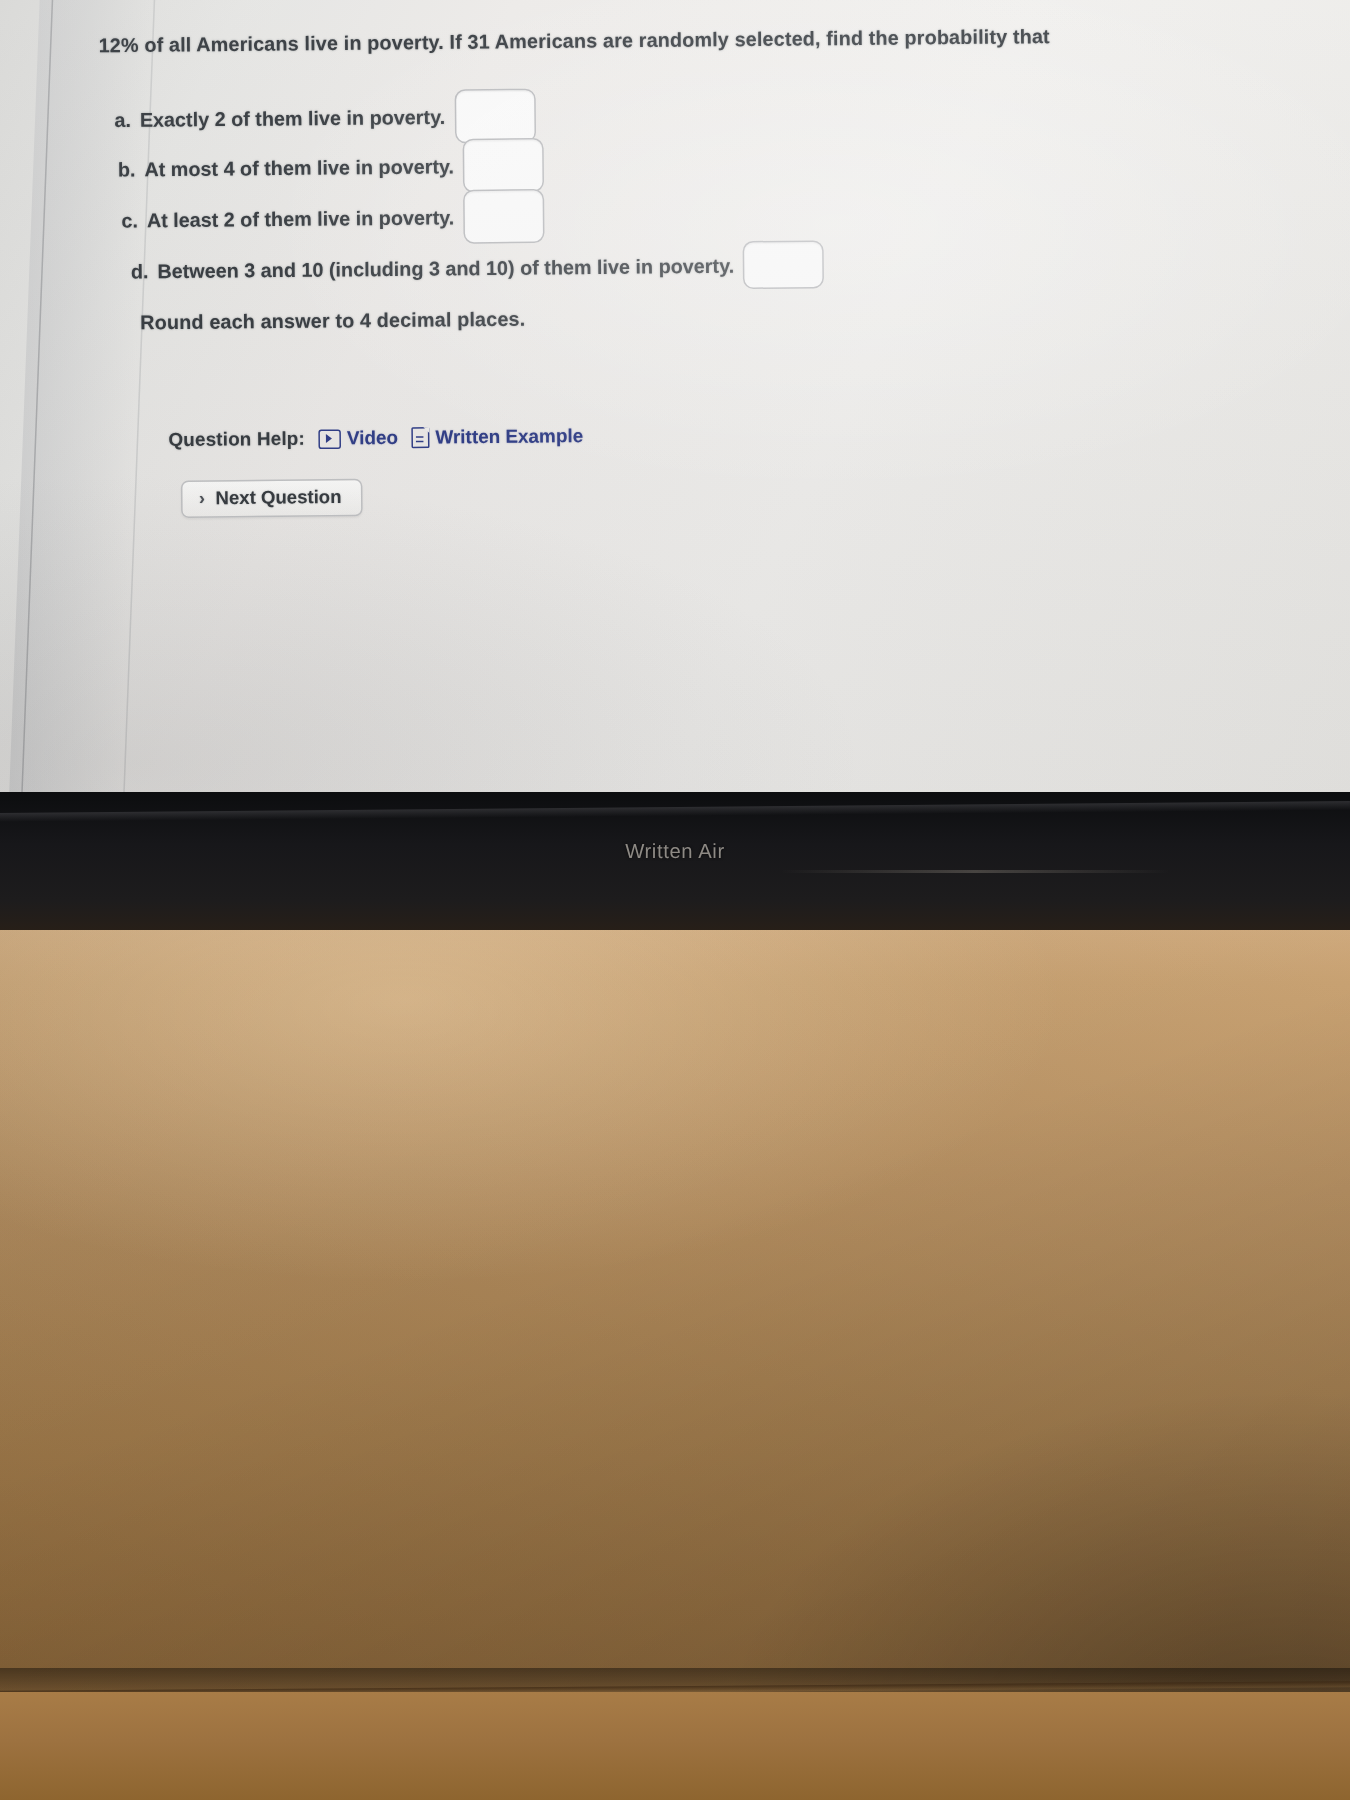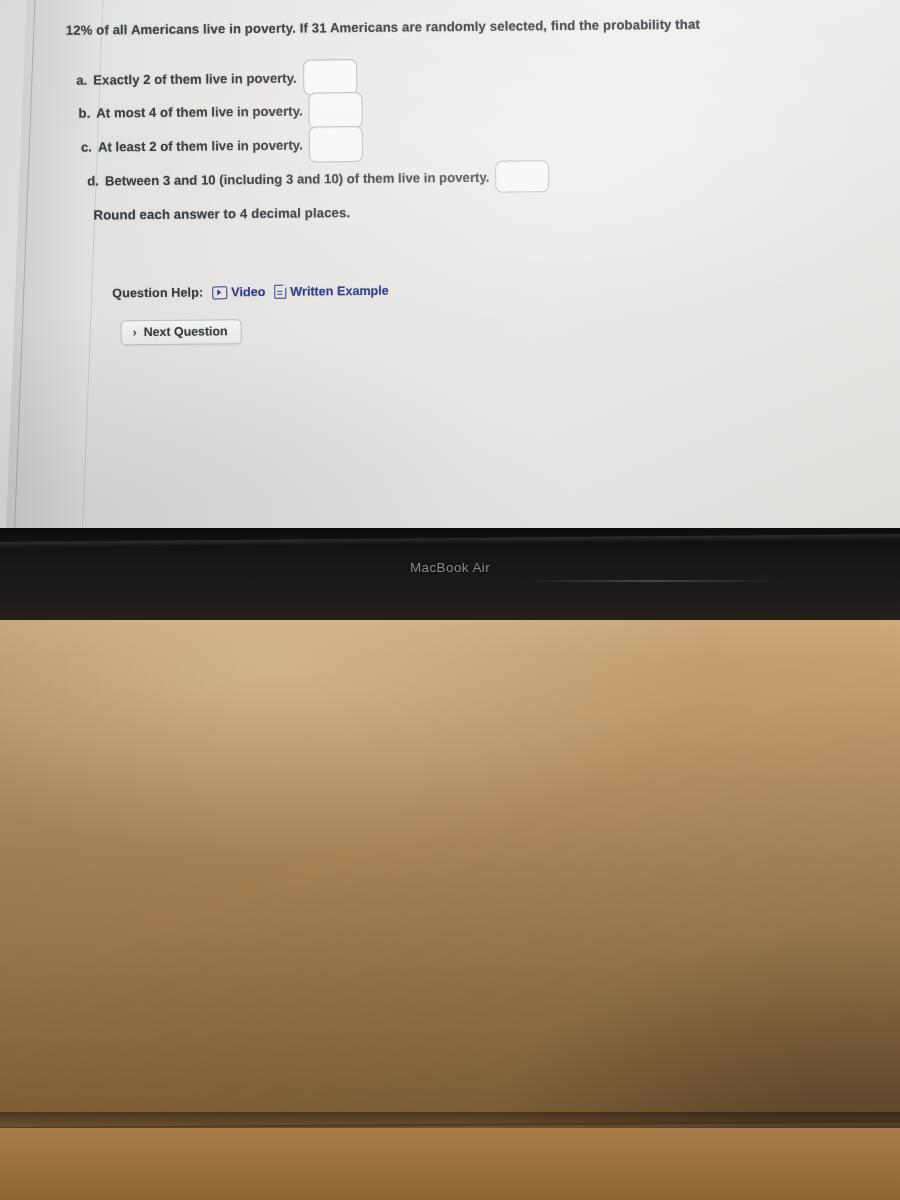--- a/index.html
+++ b/index.html
@@ -237,21 +237,21 @@
     <div id="nextbtn">
       <span class="chev">›</span>
       <span>Next Question</span>
     </div>
 
   </div>
 </div>
 
 <div id="bezel">
   <div class="hinge"></div>
-  <div id="macname">MacBook Air</div>
+  <div id="macname">Written Air</div>
   <div class="glint"></div>
 </div>
 
 <div id="deck">
   <div id="keys"></div>
 </div>
 
 <div id="deckshadow"></div>
 <div id="lipline"></div>
 <div id="palmrest">

